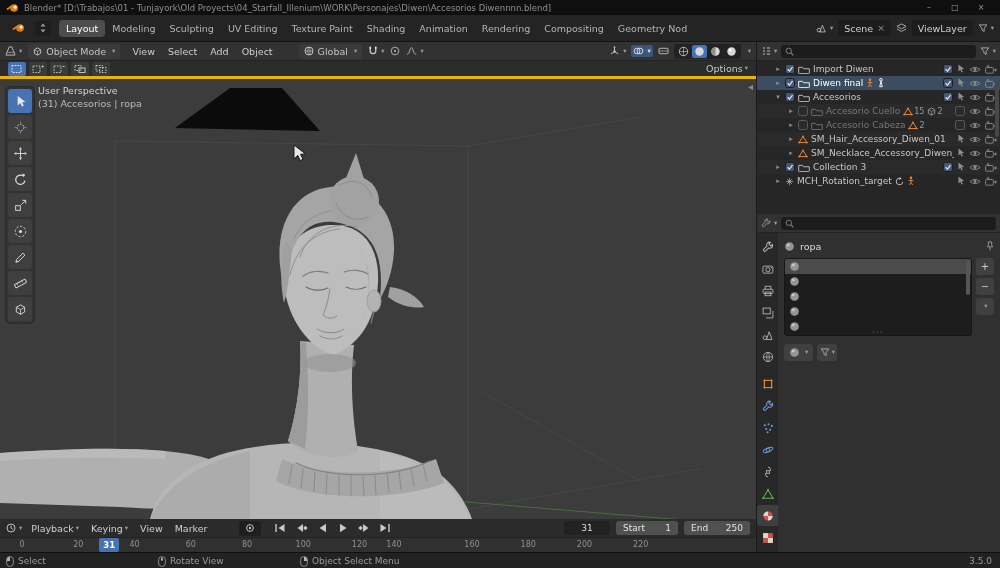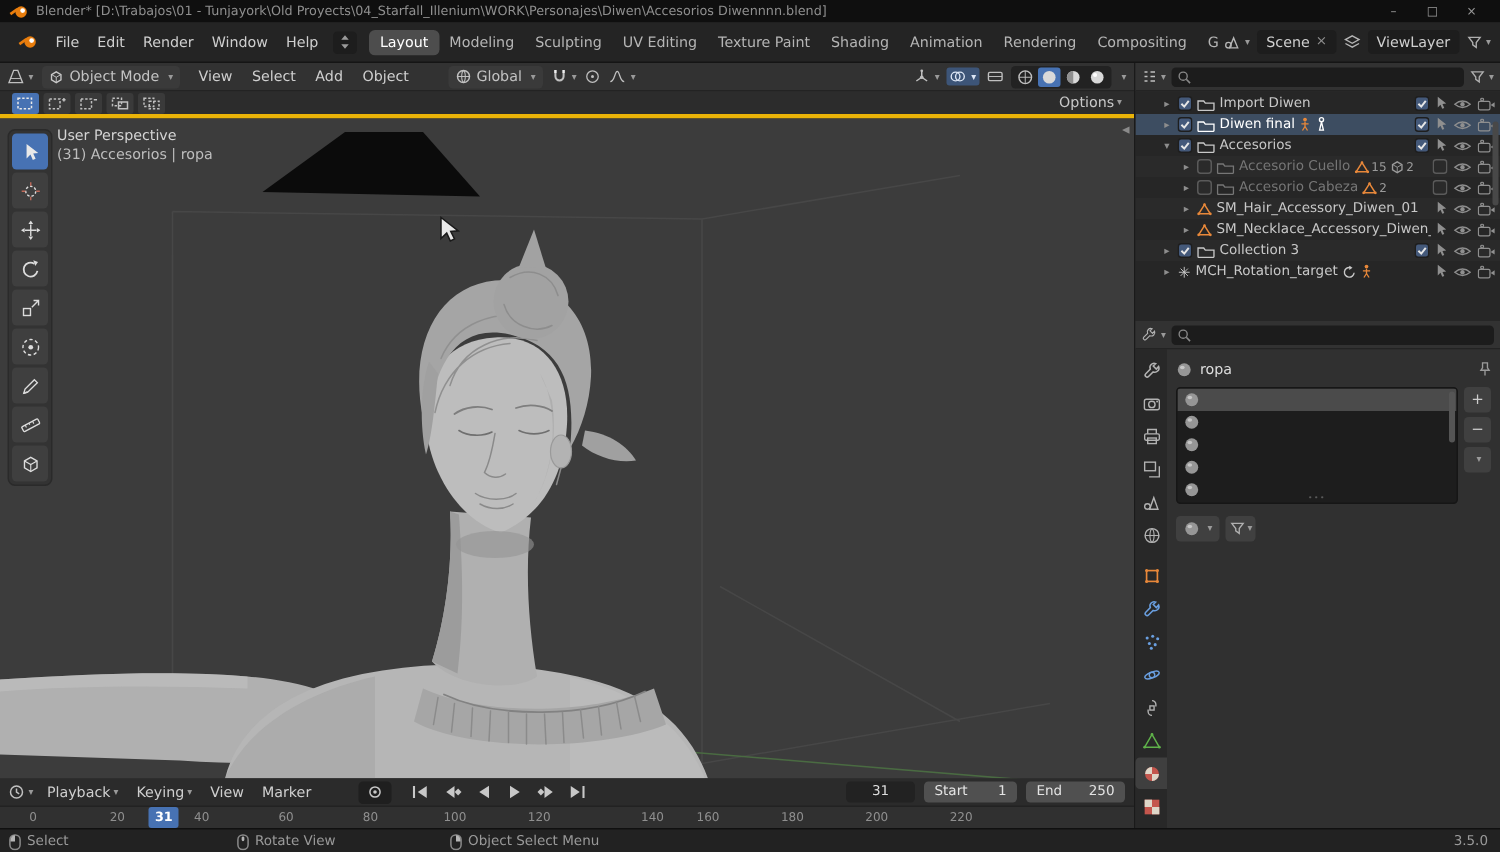--- a/index.html
+++ b/index.html
@@ -142,27 +142,20 @@
     </span>
   </div>
 
   <div class="topbar">
     <span class="menu-item">
         <svg width="13" height="10" viewBox="0 0 14 10">
           <path d="M1 6.5L6 3" stroke="#e87d0d" stroke-width="2"></path>
           <circle cx="8.7" cy="5" r="4.1" fill="#e87d0d"></circle>
           <circle cx="9.8" cy="4" r="1.7" fill="#fff"></circle>
         </svg>
-      </span>
-    <span id="topbar-menus">
-        <span class="menu-item">File</span>
-        <span class="menu-item">Edit</span>
-        <span class="menu-item">Render</span>
-        <span class="menu-item">Window</span>
-        <span class="menu-item">Help</span>
       </span>
     <span class="tb-extra">
         <svg width="8" height="10" viewBox="0 0 8 10">
           <path d="M4 0.5L6.5 3.5h-5zM4 9.5L1.5 6.5h5z" fill="#9a9a9a"></path>
         </svg>
       </span>
     <div id="workspace-tabs">
         <span class="ws-tab active">Layout</span>
         <span class="ws-tab">Modeling</span>
         <span class="ws-tab">Sculpting</span>
@@ -519,21 +512,21 @@
       <span class="playhead" id="playhead" style="left: 99.1875px;">
           <span>31</span>
         </span>
     <span class="tick" style="left: 22px;">0</span>
         <span class="tick" style="left: 78.25px;">20</span>
         <span class="tick" style="left: 134.5px;">40</span>
         <span class="tick" style="left: 190.75px;">60</span>
         <span class="tick" style="left: 247px;">80</span>
         <span class="tick" style="left: 303.25px;">100</span>
         <span class="tick" style="left: 359.5px;">120</span>
-        <span class="tick" style="left: 435px;">140</span>
+        <span class="tick" style="left: 394px;">140</span>
         <span class="tick" style="left: 472px;">160</span>
         <span class="tick" style="left: 528.25px;">180</span>
         <span class="tick" style="left: 584.5px;">200</span>
         <span class="tick" style="left: 640.75px;">220</span>
         <span class="tick" style="left: 676px; margin-top: 29px;">240</span>
       </div>
   </div>
 
   <div class="outliner">
     <div class="panel-hdr">

